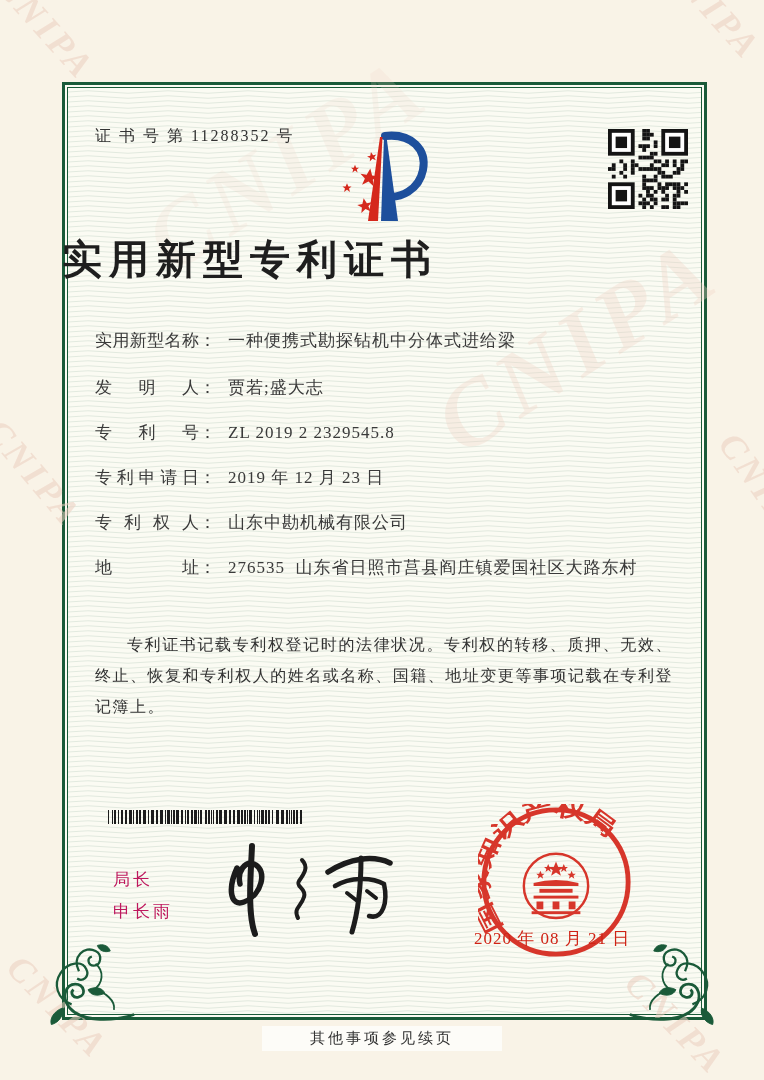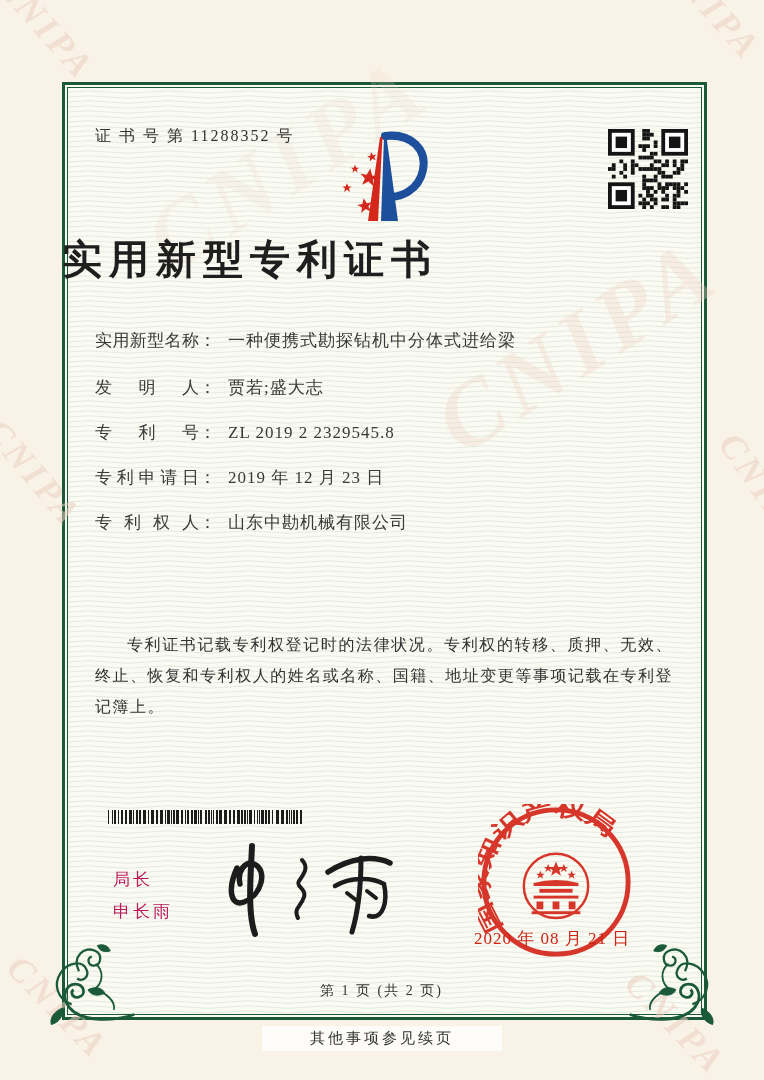--- a/index.html
+++ b/index.html
@@ -403,20 +403,23 @@
     </div>
     <div class="field-row" style="top:421px">
       <span class="flabel">专利号</span><span class="fcolon">：</span><span class="fvalue">ZL 2019 2 2329545.8</span>
     </div>
     <div class="field-row" style="top:466px">
       <span class="flabel">专利申请日</span><span class="fcolon">：</span><span class="fvalue">2019 年 12 月 23 日</span>
     </div>
     <div class="field-row" style="top:511px">
       <span class="flabel">专利权人</span><span class="fcolon">：</span><span class="fvalue">山东中勘机械有限公司</span>
     </div>
+    <div class="field-row" style="top:556px">
+      <span class="flabel">地址</span><span class="fcolon">：</span><span class="fvalue">276535  山东省日照市莒县阎庄镇爱国社区大路东村</span>
+    </div>
 
     <div class="body-text">
       <p>专利证书记载专利权登记时的法律状况。专利权的转移、质押、无效、终止、恢复和专利权人的姓名或名称、国籍、地址变更等事项记载在专利登记簿上。</p>
     </div>
 
     <svg id="bc-svg" class="barcode" viewBox="0 0 196 14" preserveAspectRatio="none">
         <rect x="0" y="0" width="1" height="14" fill="#1c1c1c"></rect>
         <rect x="4" y="0" width="1" height="14" fill="#1c1c1c"></rect>
         <rect x="6" y="0" width="2" height="14" fill="#1c1c1c"></rect>
         <rect x="10" y="0" width="1" height="14" fill="#1c1c1c"></rect>
@@ -482,21 +485,20 @@
         <path d="M42,6 C41,32 37,72 45,94" stroke-width="6"></path>
         <path d="M27,28 C17,50 21,67 34,62 C52,55 58,30 44,24 C35,21 27,31 30,44" stroke-width="5.5"></path>
         <path d="M92,20 C99,27 94,34 89,41 C85,47 97,48 94,57 C91,67 83,68 88,78" stroke-width="4"></path>
         <path d="M118,32 C140,18 163,15 180,23" stroke-width="5.5"></path>
         <path d="M151,18 C151,42 148,72 142,92" stroke-width="5"></path>
         <path d="M125,46 C140,37 162,37 174,44 C178,62 173,80 159,76" stroke-width="4.5"></path>
         <path d="M137,53 l9,7 M157,51 l9,7" stroke-width="4"></path>
       </g>
     </svg>
 
-    <div class="page-info">第 1 页 (共 2 页)</div>
   </div>
 
   <svg class="seal" viewBox="-80 -80 160 160">
     <defs>
         <path id="arc" d="M -54 46 A 70 70 0 1 1 54 46" fill="none"></path>
       </defs>
     <circle cx="0" cy="0" r="74" fill="none" stroke="#d5281c" stroke-width="5"></circle>
     <text font-size="23" font-weight="bold" fill="#d5281c" font-family="Liberation Serif,serif">
       <textPath href="#arc" startOffset="0" textLength="218" lengthAdjust="spacingAndGlyphs">国家知识产权局</textPath>
     </text>

